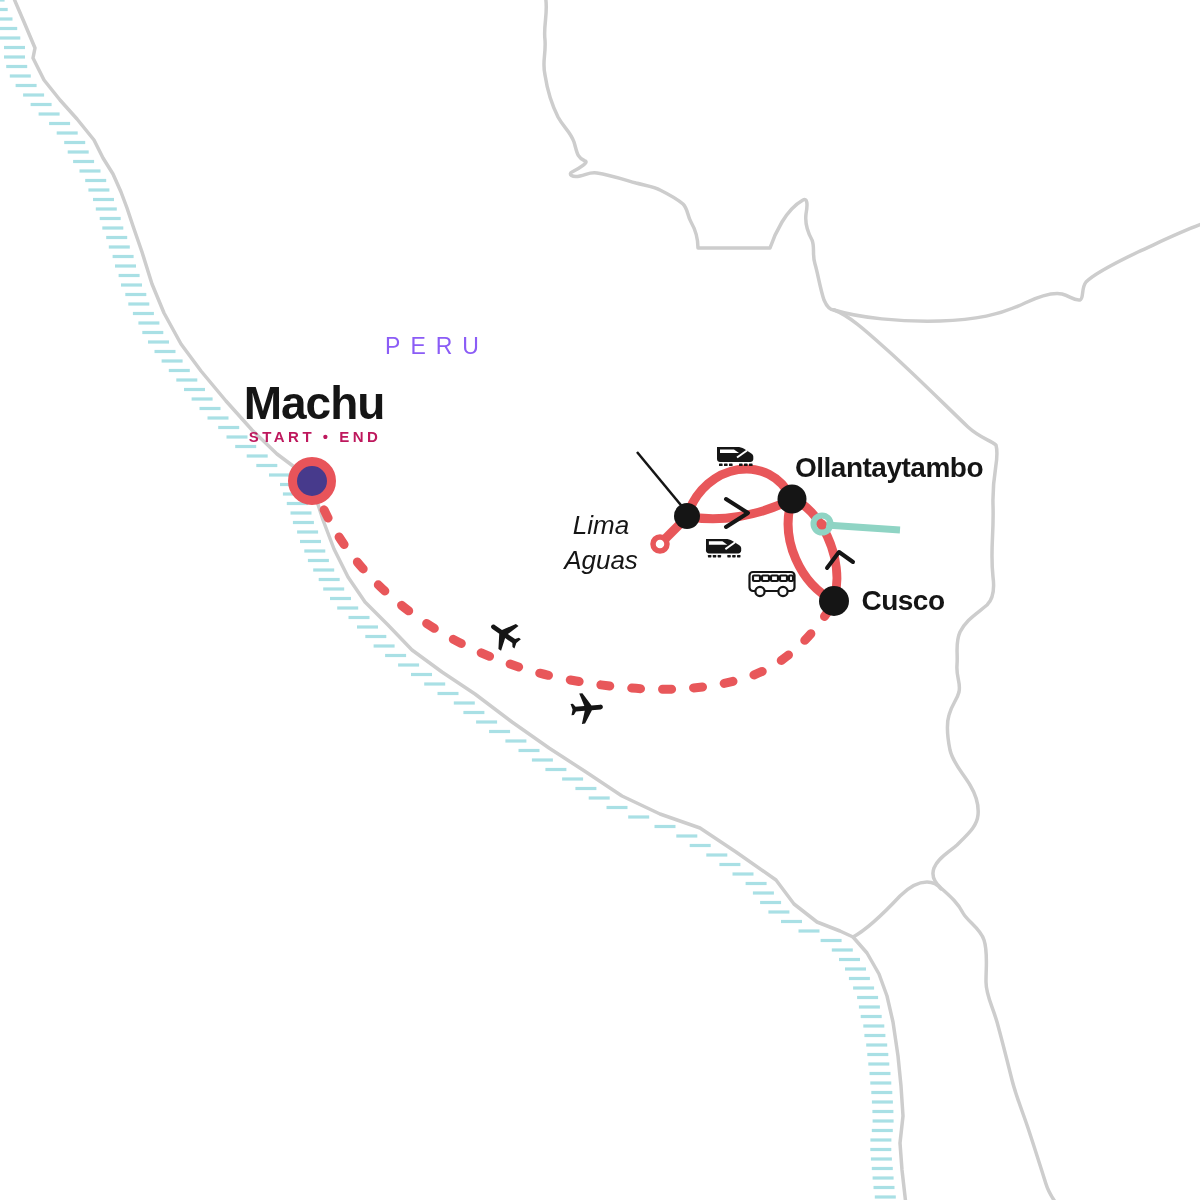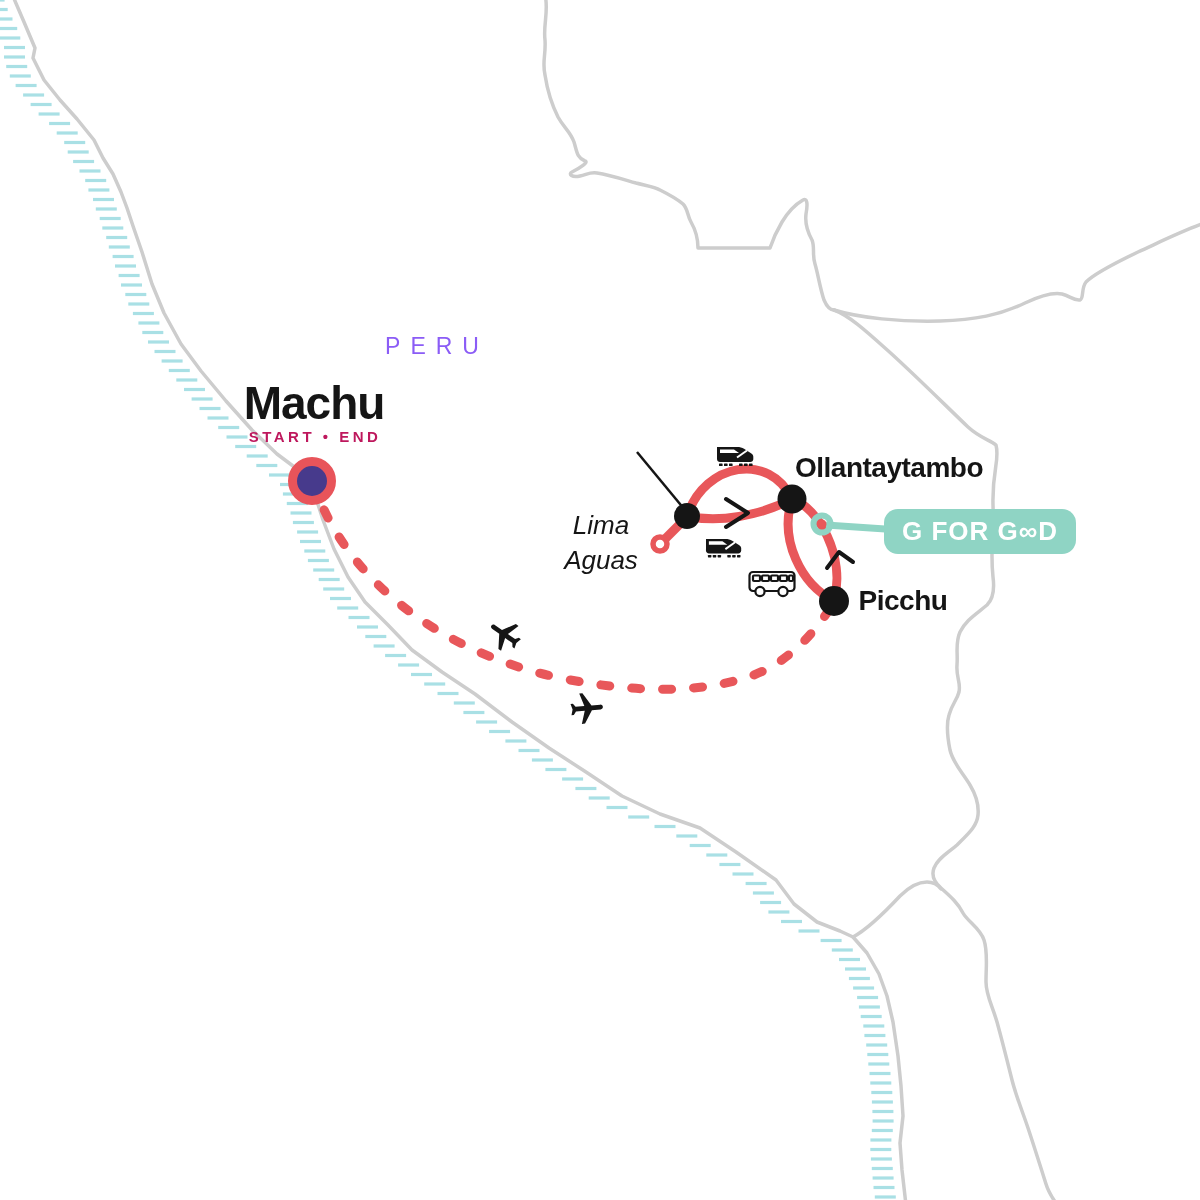--- a/index.html
+++ b/index.html
@@ -273,19 +273,16 @@
   <div class="lbl tag" style="left:315px;top:436px;">START • END</div>
 
 
   <div class="lbl poi-italic" style="left:601px;top:543px;">
     <span style="display:block">Lima</span>
     <span style="display:block">Aguas</span>
   </div>
 
   <div class="lbl city" style="left:889px;top:468px;">Ollantaytambo</div>
 
-  <div class="lbl city" style="left:903px;top:601px;">Picchu</div>
-
-  <div class="badge">
-    <span>G FOR G∞D</span>
-  </div>
+  <div class="lbl city" style="left:903px;top:601px;">Cusco</div>
+
 
 </div>
 
 </body></html>

